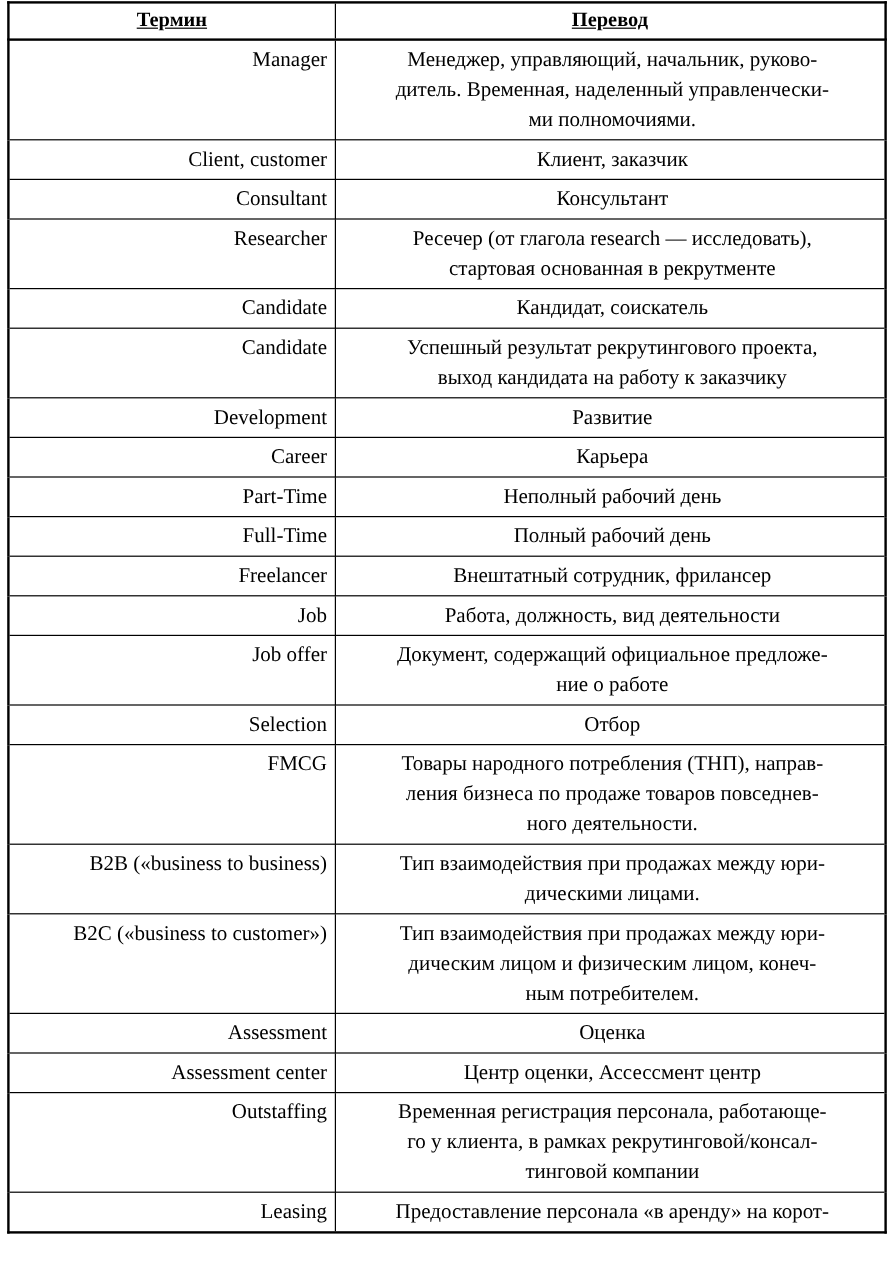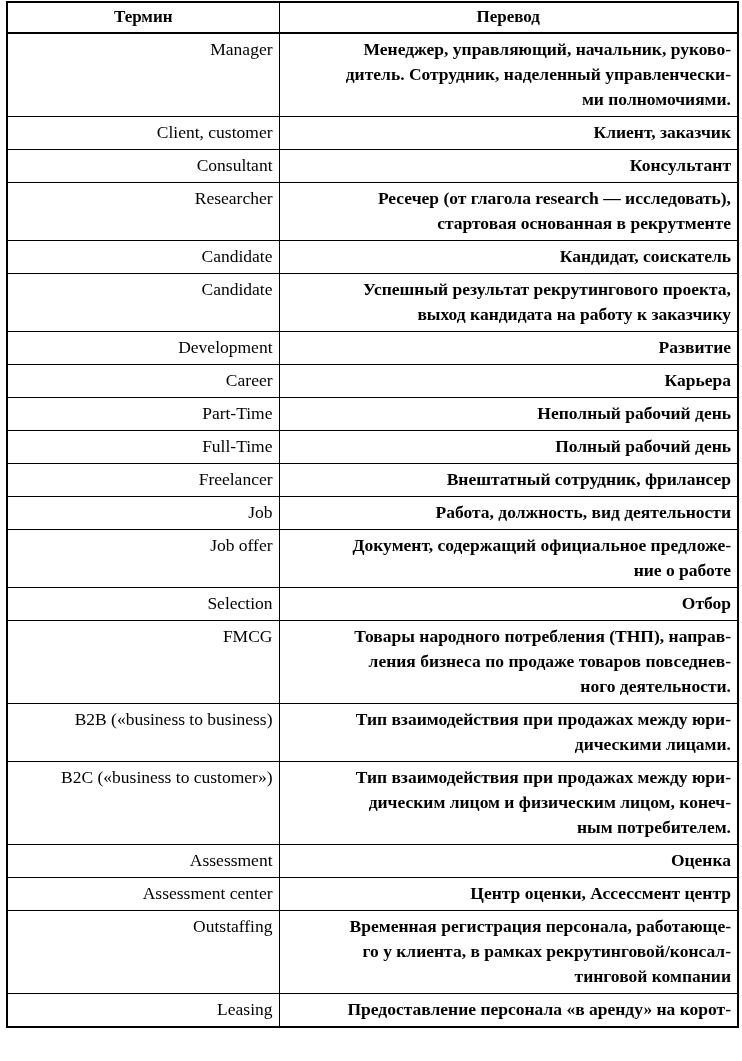--- a/index.html
+++ b/index.html
@@ -42,32 +42,32 @@
   }
 
   
   table.glossary thead th {
     font-weight: bold;
     text-align: center;
     padding: 2px 6px 3px 6px;
     font-size: 17px;
     line-height: 24px;
     border-bottom: 2px solid #000000;
+    text-decoration: underline;
   }
 
   
   table.glossary tbody td.term {
     padding: 3px 6px 4px 9px;
     text-align: right;
     white-space: nowrap;
   }
   table.glossary tbody td.translation {
     padding: 3px 6px 4px 10px;
-    text-align: right;
-    font-weight: bold;
+    text-align: center;
   }
 
   table.glossary tbody td .line {
     display: block;
     white-space: pre;
   }
 
   
   table.glossary tbody tr td:first-child { border-left: 2px solid #000000; }
   table.glossary tbody tr td:last-child  { border-right: 2px solid #000000; }
@@ -89,21 +89,21 @@
       <tr>
         <th>Термин</th>
         <th>Перевод</th>
       </tr>
     </thead>
     <tbody id="table-body">
         <tr>
           <td class="term">Manager</td>
           <td class="translation">
             <span class="line">Менеджер, управляющий, начальник, руково-</span>
-            <span class="line">дитель. Сотрудник, наделенный управленчески-</span>
+            <span class="line">дитель. Временная, наделенный управленчески-</span>
             <span class="line">ми полномочиями.</span>
           </td>
         </tr>
         <tr>
           <td class="term">Client, customer</td>
           <td class="translation">
             <span class="line">Клиент, заказчик</span>
           </td>
         </tr>
         <tr>

